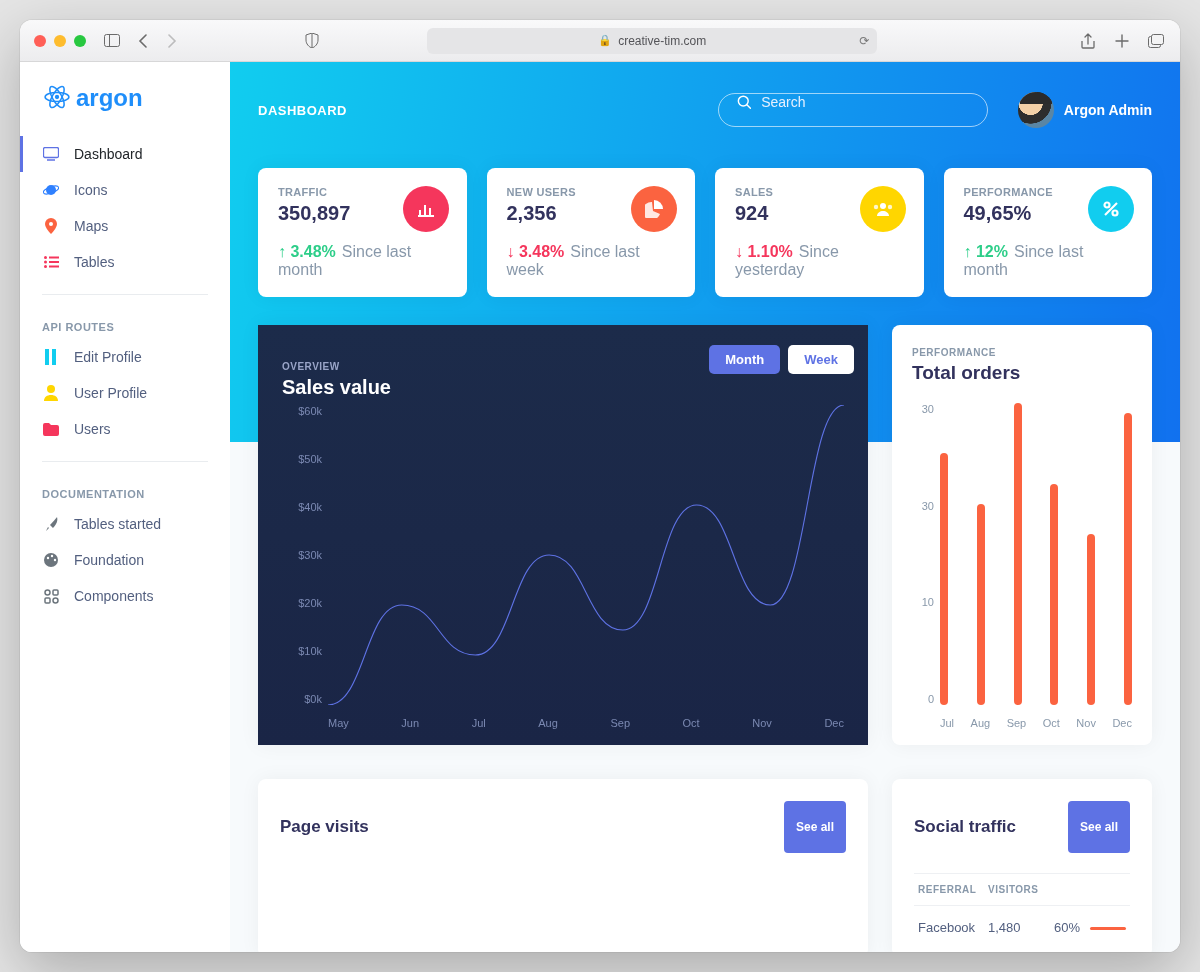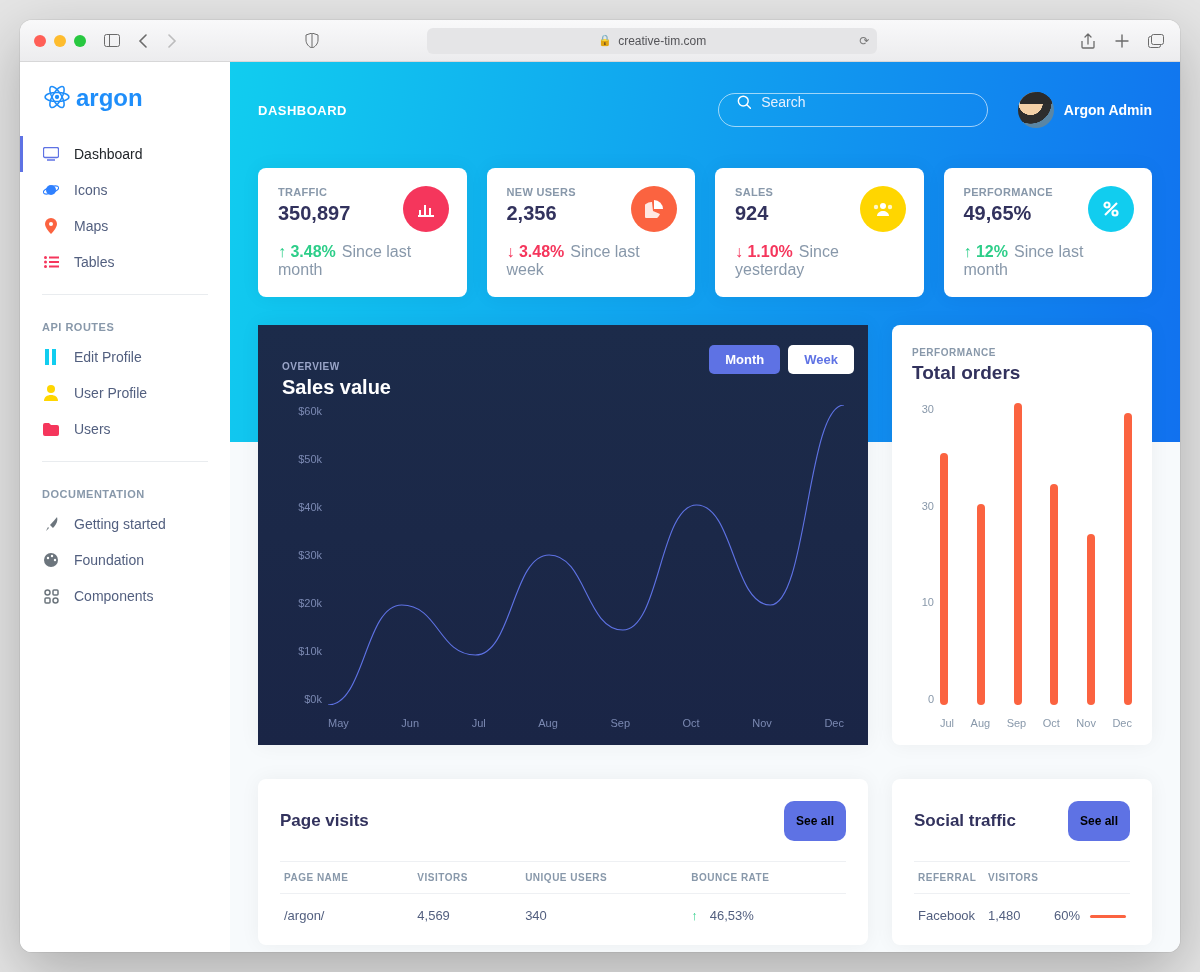--- a/index.html
+++ b/index.html
@@ -93,21 +93,21 @@
   .bar-y{position:absolute;left:0;top:0;bottom:0;width:22px;display:flex;flex-direction:column;justify-content:space-between;font-size:11px;color:#8898aa;text-align:right}
   .bar-x{position:absolute;left:28px;right:0;bottom:-24px;display:flex;justify-content:space-between;font-size:11px;color:#8898aa}
   .bars{position:absolute;left:28px;right:0;top:0;bottom:0;display:flex;align-items:flex-end;justify-content:space-between}
   .bars div{width:8px;background:#fb6340;border-radius:4px}
 
   
   .tables{display:grid;grid-template-columns:1fr 260px;gap:24px}
   .tbl{padding:22px 22px 8px 22px}
   .tbl-hd{display:flex;align-items:center;margin-bottom:20px}
   .tbl-hd h3{font-size:17px;font-weight:600;color:var(--text)}
-  .pill{margin-left:auto;background:var(--indigo);color:#000000;font-size:12px;font-weight:600;padding:13px 12px;border-radius:10px;cursor:pointer}
+  .pill{margin-left:auto;background:var(--indigo);color:#ffffff;font-size:12px;font-weight:600;padding:19px 12px;border-radius:4px;cursor:pointer}
   .tbl table{width:100%;border-collapse:collapse;font-size:13px}
   .tbl th{text-align:left;font-size:10px;letter-spacing:.5px;color:var(--muted);font-weight:700;padding:10px 4px;border-top:1px solid #eef0f3;border-bottom:1px solid #eef0f3}
   .tbl td{padding:14px 4px;color:#525f7f}
   .tbl .up-ic{color:var(--green);margin-right:12px}
   .soc .progress{display:inline-block;width:36px;height:3px;background:#fb6340;vertical-align:middle;margin-left:10px;border-radius:2px}
 </style>
 </head>
 <body>
 
 <div class="browser">
@@ -249,21 +249,21 @@
         <span>Users</span>
       </li>
           <hr>
           <div class="hdr">DOCUMENTATION</div>
           <li>
         <span class="ic" style="color:#6c757d">
               <svg width="15" height="15" viewBox="0 0 15 15" fill="currentColor">
                 <path d="M13 0c1 3 0 7-4 11l-3-3C10 4 13 0 13 0zM4 10l1 1-3 3z"></path>
               </svg>
             </span>
-        <span>Getting started</span>
+        <span>Tables started</span>
       </li>
           <li>
         <span class="ic" style="color:#6c757d">
               <svg width="16" height="16" viewBox="0 0 16 16" fill="currentColor">
                 <circle cx="8" cy="8" r="7"></circle>
                 <circle cx="5" cy="6" r="1.2" fill="#fff"></circle>
                 <circle cx="9" cy="4" r="1.2" fill="#fff"></circle>
                 <circle cx="12" cy="8" r="1.2" fill="#fff"></circle>
               </svg>
             </span>
@@ -414,38 +414,20 @@
             </div>
           </div>
         </div>
 
         <div class="tables">
           <div class="card tbl">
             <div class="tbl-hd">
               <h3>Page visits</h3>
               <div class="pill">See all</div>
             </div>
-            <table>
-              <thead>
-                  <tr id="pv-head">
-                    <th>PAGE NAME</th>
-                    <th>VISITORS</th>
-                    <th>UNIQUE USERS</th>
-                    <th>BOUNCE RATE</th>
-                  </tr>
-                </thead>
-              <tbody id="pv-body">
-                  <tr>
-     <td>/argon/</td>
-                    <td>4,569</td>
-                    <td>340</td>
-     <td><span class="up-ic">↑</span>46,53%</td>
-   </tr>
-                </tbody>
-            </table>
           </div>
           <div class="card tbl soc">
             <div class="tbl-hd">
               <h3>Social traffic</h3>
               <div class="pill">See all</div>
             </div>
             <table>
               <thead>
                   <tr id="soc-head">
                     <th>REFERRAL</th>

